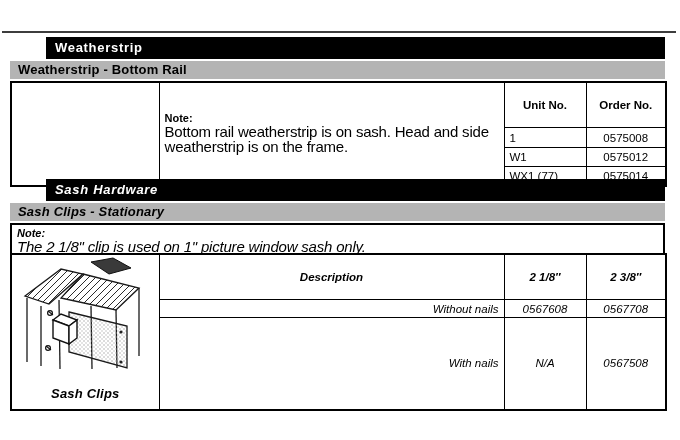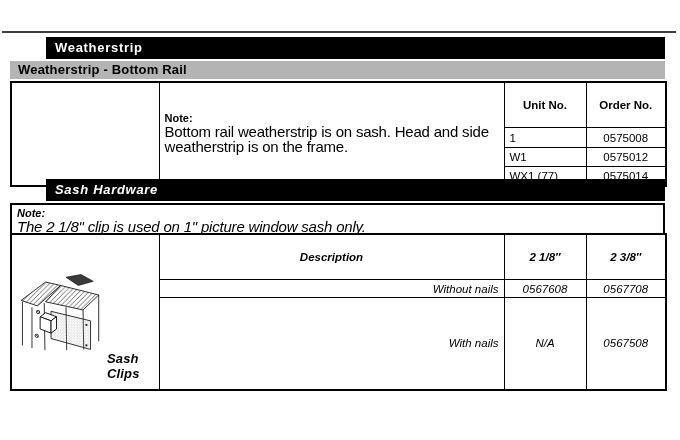--- a/index.html
+++ b/index.html
@@ -54,21 +54,21 @@
     margin-top:2px;border:2px solid #000;box-sizing:border-box;
     height:32px;padding:2px 6px 2px 5px;line-height:13px;background:#fff;
   }
   .note-box .note-label{display:block;}
   .note-box .note-text{display:block;}
 
   table.t2{margin-top:-2px;}
 
   .cell-illus{vertical-align:top;padding:0;position:relative;}
   .illus-wrap{
-    height:152px;display:flex;flex-direction:row;
+    height:152px;display:flex;flex-direction:column;
     align-items:center;justify-content:flex-start;padding-top:0;box-sizing:border-box;
   }
   .illus-caption{
     margin-top:auto;margin-bottom:7px;
     font-weight:bold;font-size:13px;letter-spacing:0.2px;
   }
   svg.clip-art{display:block;}
 </style>
 </head>
 <body>
@@ -109,20 +109,21 @@
       <tr style="height:19px">
         <td class="cell-unit">WX1 (77)</td>
         <td class="cell-order">0575014</td>
       </tr>
     </tbody>
       </table>
   </div>
 
   <div class="section section-sash">
     <div class="bar-black">Sash Hardware</div>
+    <div class="bar-gray">Sash Clips - Stationary</div>
 
     <div class="note-box">
       <span class="note-label">Note:</span>
       <span class="note-text">The 2 1/8" clip is used on 1" picture window sash only.</span>
     </div>
 
     <table class="t t2">
       <colgroup>
           <col style="width:148px">
           <col style="width:345px">

